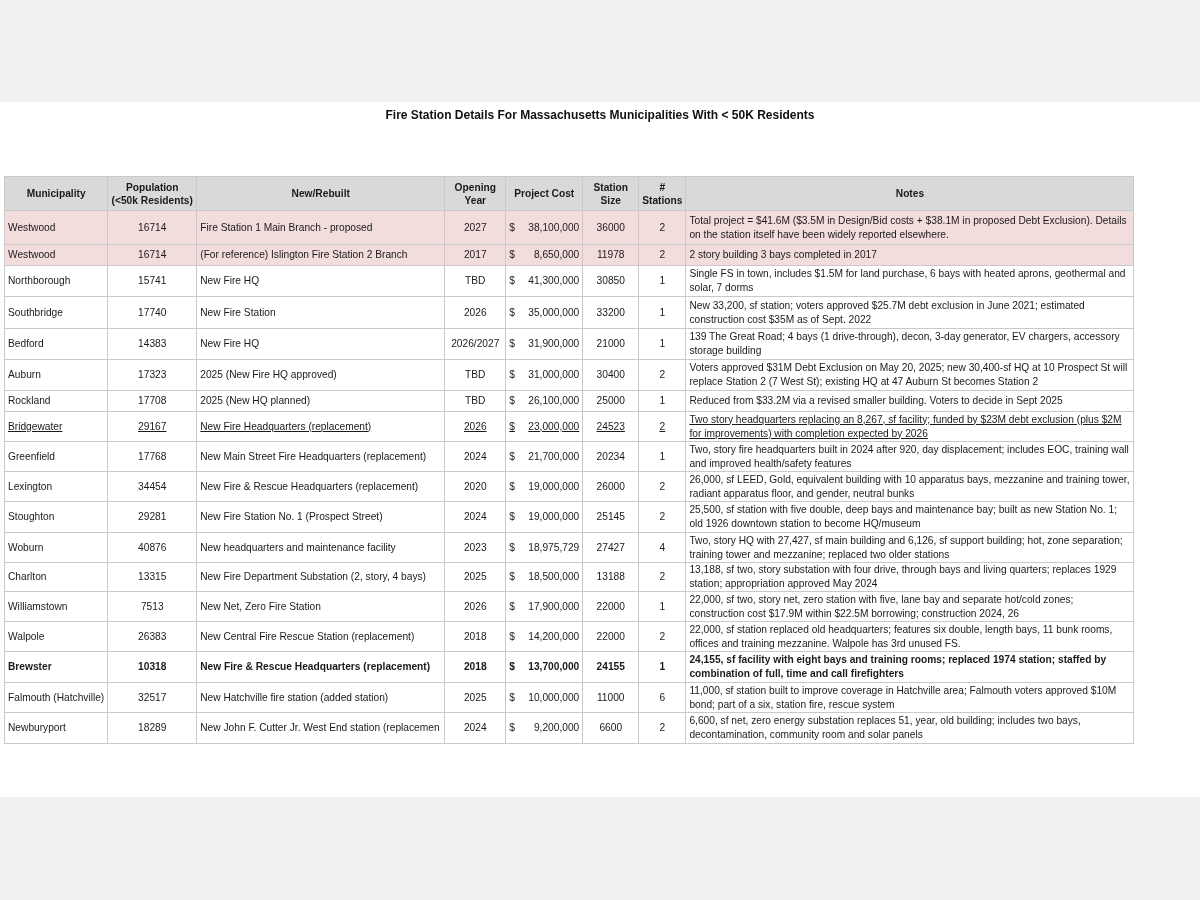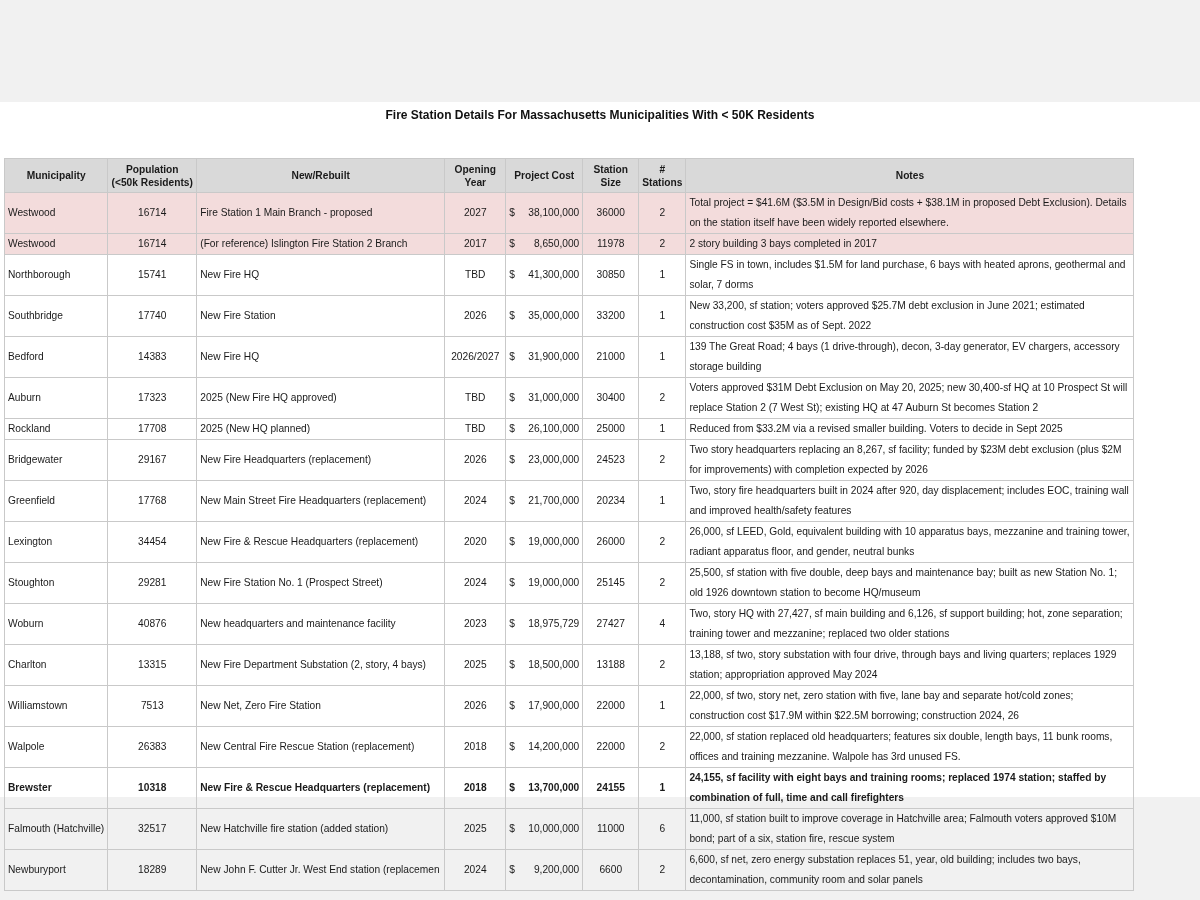--- a/index.html
+++ b/index.html
@@ -7,31 +7,31 @@
     width:1200px; height:900px; background:#ffffff; position:relative; overflow:hidden;
     font-family:"Liberation Sans", "DejaVu Sans", sans-serif; color:#1a1a1a;
   }
   .band-top { position:absolute; left:0; top:0; width:1200px; height:102px; background:#f1f1f1; }
   .band-bottom { position:absolute; left:0; top:797px; width:1200px; height:103px; background:#f1f1f1; }
   .title {
     position:absolute; top:108px; left:0; width:1200px; text-align:center;
     font-size:12px; font-weight:bold; color:#111;
   }
   table.grid {
-    position:absolute; left:4px; top:158px; border-collapse:collapse; table-layout:fixed;
+    position:absolute; left:4px; top:176px; border-collapse:collapse; table-layout:fixed;
     font-size:10.2px; color:#1a1a1a;
   }
   table.grid th, table.grid td {
     border:1px solid #c9c9c9; padding:0 3px; line-height:14px; overflow:hidden; white-space:nowrap;
   }
   table.grid th {
     background:#d9d9d9; font-weight:bold; text-align:center; height:33px; white-space:normal; line-height:13px;
   }
   table.grid td.c { text-align:center; }
-  table.grid td.notes { white-space:normal; line-height:20px; padding:0 3px; }
+  table.grid td.notes { white-space:normal; line-height:14px; padding:0 3px; }
   tr.hl td { background:#f3dcdc; }
   td.cost { padding:0 4px; }
   td.cost .wrap { display:flex; justify-content:space-between; }
   .col-muni { width:103px; }
   .col-pop { width:89px; }
   .col-new { width:248px; }
   .col-year { width:61px; }
   .col-cost { width:77px; }
   .col-size { width:56px; }
   .col-num { width:47px; }
@@ -170,21 +170,21 @@
         <td class="cost">
           <div class="wrap">
             <span>$</span>
             <span>26,100,000</span>
           </div>
         </td>
         <td class="c">25000</td>
         <td class="c">1</td>
         <td class="notes">Reduced from $33.2M via a revised smaller building. Voters to decide in Sept 2025</td>
       </tr>
-      <tr style="height: 30px;">
+      <tr style="height: 30px; text-decoration: underline;">
         <td>Bridgewater</td>
         <td class="c">29167</td>
         <td>New Fire Headquarters (replacement)</td>
         <td class="c">2026</td>
         <td class="cost">
           <div class="wrap">
             <span>$</span>
             <span>23,000,000</span>
           </div>
         </td>

